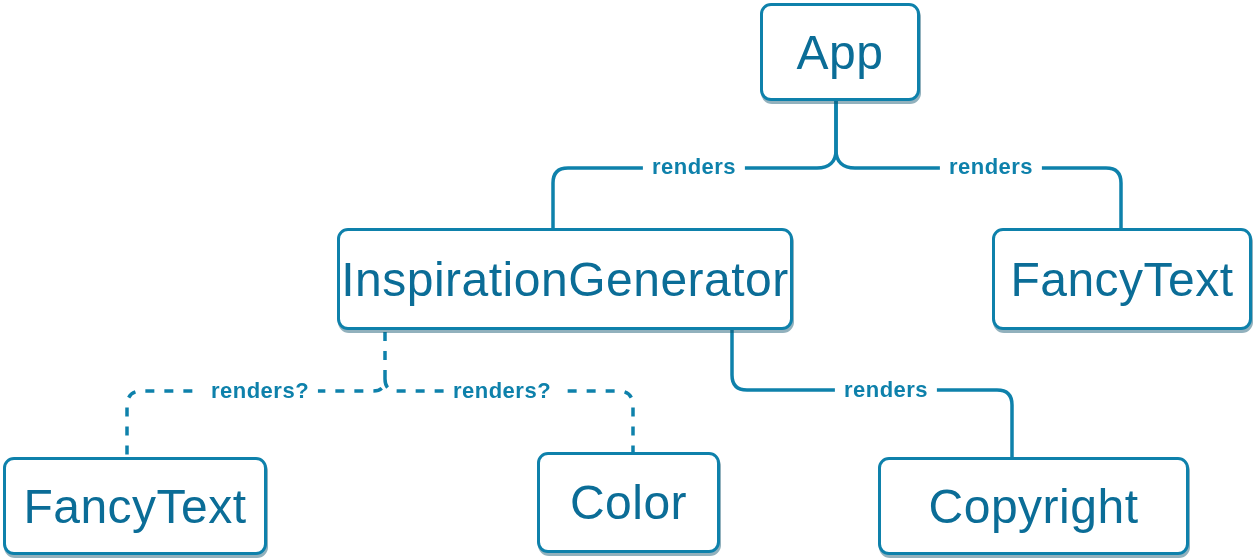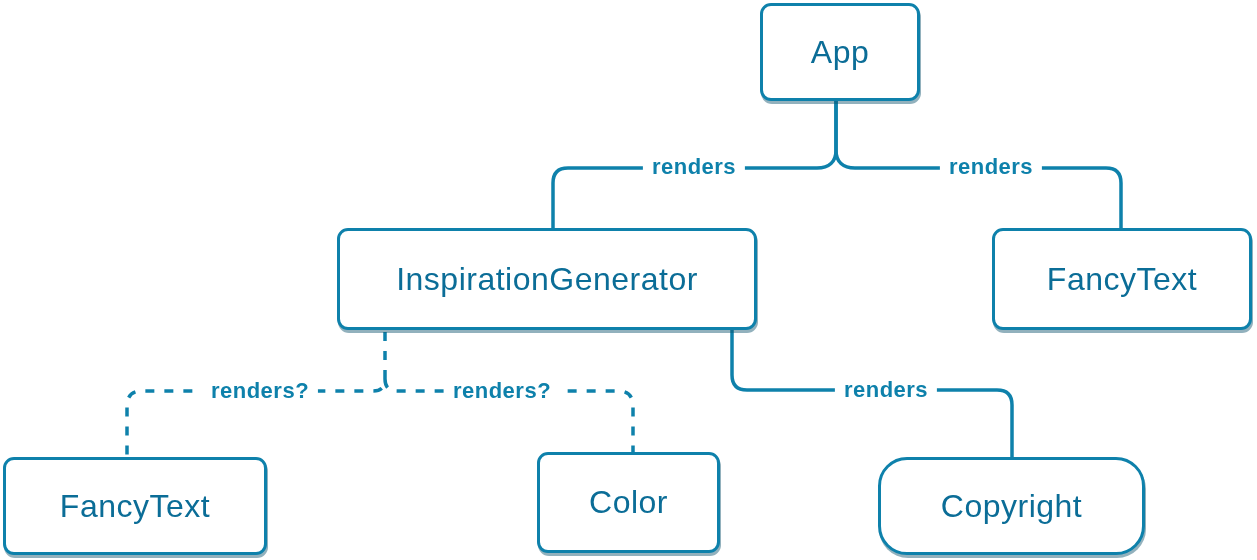--- a/index.html
+++ b/index.html
@@ -17,38 +17,38 @@
   .edge{stroke:var(--line);stroke-width:3.5;fill:none;}
   .edge.dashed{stroke-dasharray:9 10;}
   .node{
     position:absolute;
     display:flex;align-items:center;justify-content:center;
     background:var(--node-bg);
     border:3px solid var(--line);
     border-radius:11px;
     box-shadow:1px 3px 0 0 var(--shadow);
     color:var(--node-text);
-    font-size:32px;font-weight:500;letter-spacing:0.5px;
+    font-size:48px;font-weight:500;letter-spacing:0.5px;
     white-space:nowrap;
   }
   .edge-label{
     position:absolute;transform:translate(-50%,-50%);
     background:var(--bg);
     padding:0 9px;
     color:var(--line);
     font-size:22px;font-weight:700;letter-spacing:0.5px;
     white-space:nowrap;line-height:1;
   }
   
   .n-app{left:760px;top:3px;width:160px;height:98px;}
-  .n-insp{left:337px;top:228px;width:420px;height:102px;}
+  .n-insp{left:337px;top:228px;width:456px;height:102px;}
   .n-fancy-top{left:992px;top:228px;width:260px;height:102px;}
   .n-fancy-bottom{left:3px;top:457px;width:264px;height:98px;}
   .n-color{left:537px;top:452px;width:183px;height:101px;}
-  .n-copyright{left:878px;top:457px;width:267px;height:98px;border-radius:29px;}
+  .n-copyright{left:878px;top:457px;width:311px;height:98px;}
   
   .l-app-insp{left:694px;top:167px;}
   .l-app-fancy{left:991px;top:167px;}
   .l-insp-copyright{left:886px;top:390px;}
   .l-insp-fancy{left:260px;top:391px;}
   .l-insp-color{left:502px;top:391px;}
 </style>
 </head>
 <body>
 

